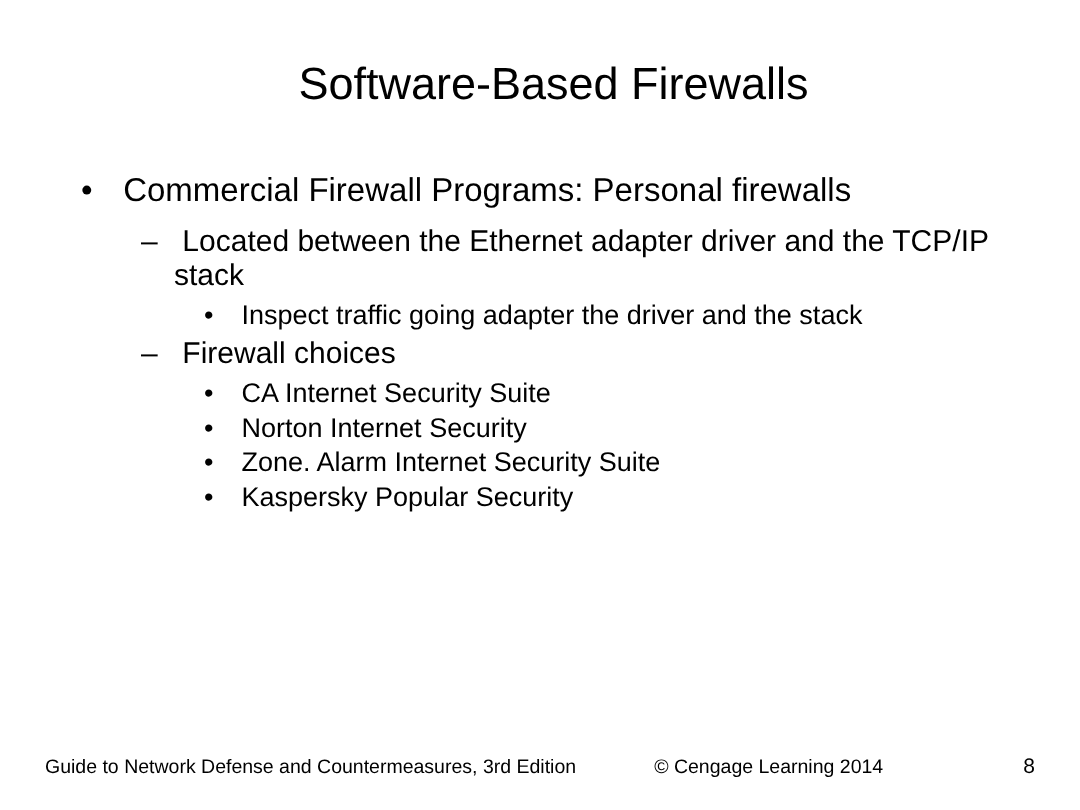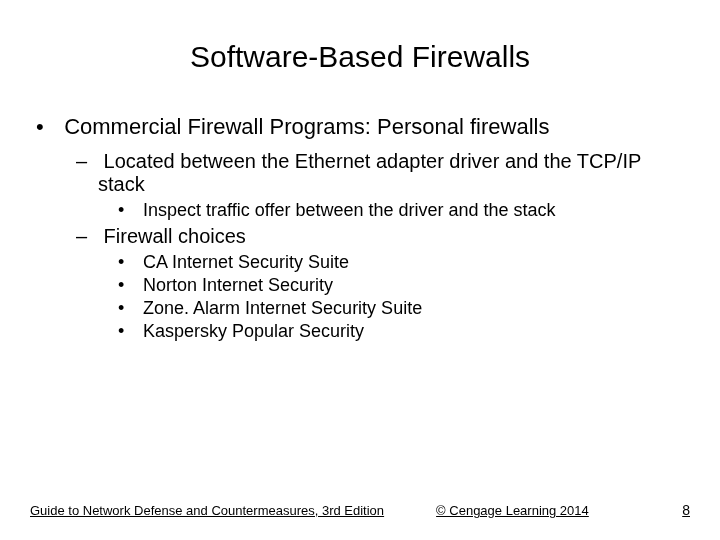--- a/index.html
+++ b/index.html
@@ -6,21 +6,21 @@
   html, body { width: 720px; height: 540px; }
   body {
     font-family: Arial, Helvetica, sans-serif;
     background: #fff;
     color: #000;
     position: relative;
   }
   .slide {
     width: 720px;
     height: 540px;
-    padding: 40px 30px 0 30px;
+    padding: 40px 30px 0 48px;
     position: relative;
   }
   .title {
     font-size: 30px;
     text-align: center;
     margin-bottom: 40px;
     font-weight: normal;
   }
   ul { list-style: none; }
   .lvl1 { font-size: 22px; padding-left: 28px; }
@@ -34,42 +34,41 @@
   .lvl3 > li::before { content: "•"; display: inline-block; width: 20px; margin-left: -20px; }
   .footer {
     position: absolute;
     bottom: 22px;
     left: 30px;
     right: 30px;
     font-size: 13px;
     display: flex;
     justify-content: space-between;
     align-items: baseline;
-    text-decoration: underline;
   }
   .footer-left { flex: 0 0 auto; }
   .footer-center { flex: 0 0 auto; margin-left: 52px; }
   .footer-right { flex: 0 0 auto; margin-left: auto; font-size: 14px; }
   .li-text { display: inline; }
 </style>
 </head>
 <body>
 
 <div class="slide">
   <h1 class="title">Software-Based Firewalls</h1>
 
   <ul class="lvl1">
     <li>
       <span class="li-text">Commercial Firewall Programs: Personal firewalls</span>
       <ul class="lvl2">
         <li>
           <span class="li-text">Located between the Ethernet adapter driver and the TCP/IP stack</span>
           <ul class="lvl3">
             <li>
-              <span class="li-text">Inspect traffic offer between the driver and the stack</span>
+              <span class="li-text">Inspect traffic going adapter the driver and the stack</span>
             </li>
           </ul>
         </li>
         <li>
           <span class="li-text">Firewall choices</span>
           <ul class="lvl3">
             <li>
               <span class="li-text">CA Internet Security Suite</span>
             </li>
             <li>

